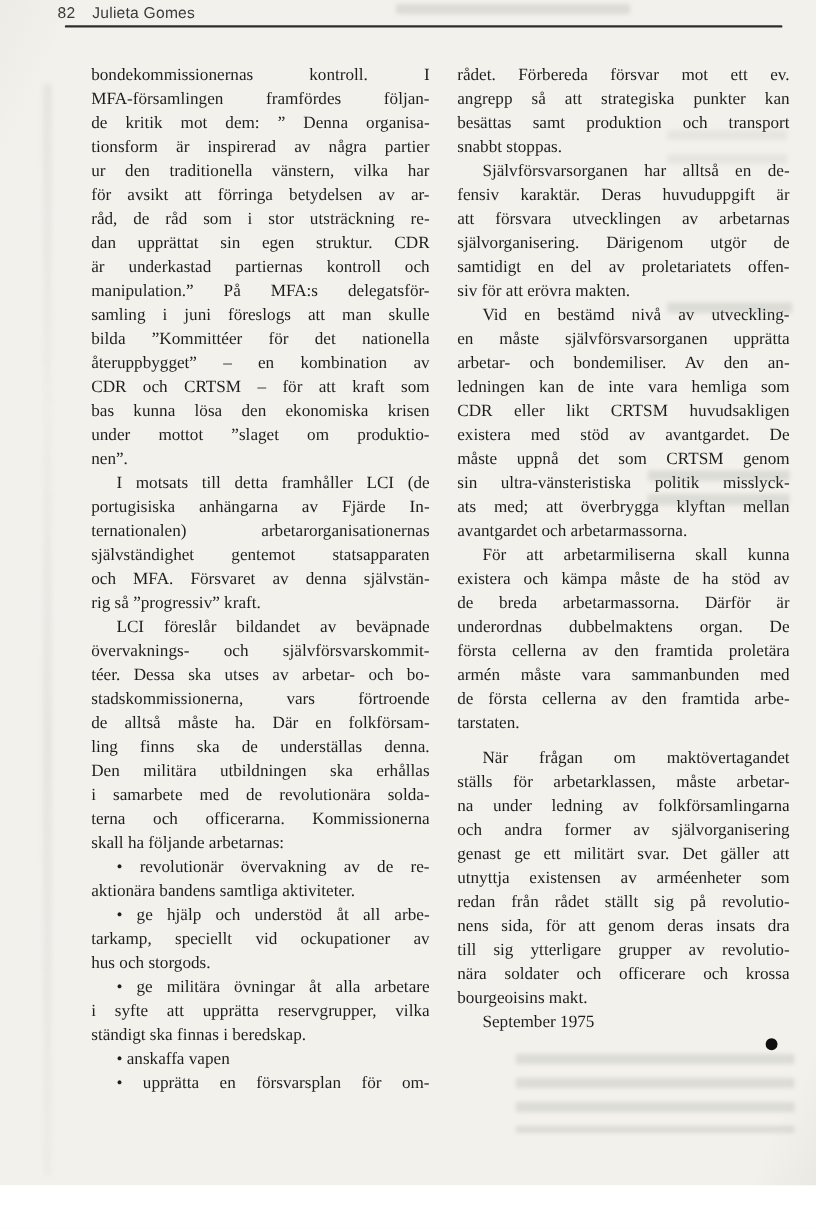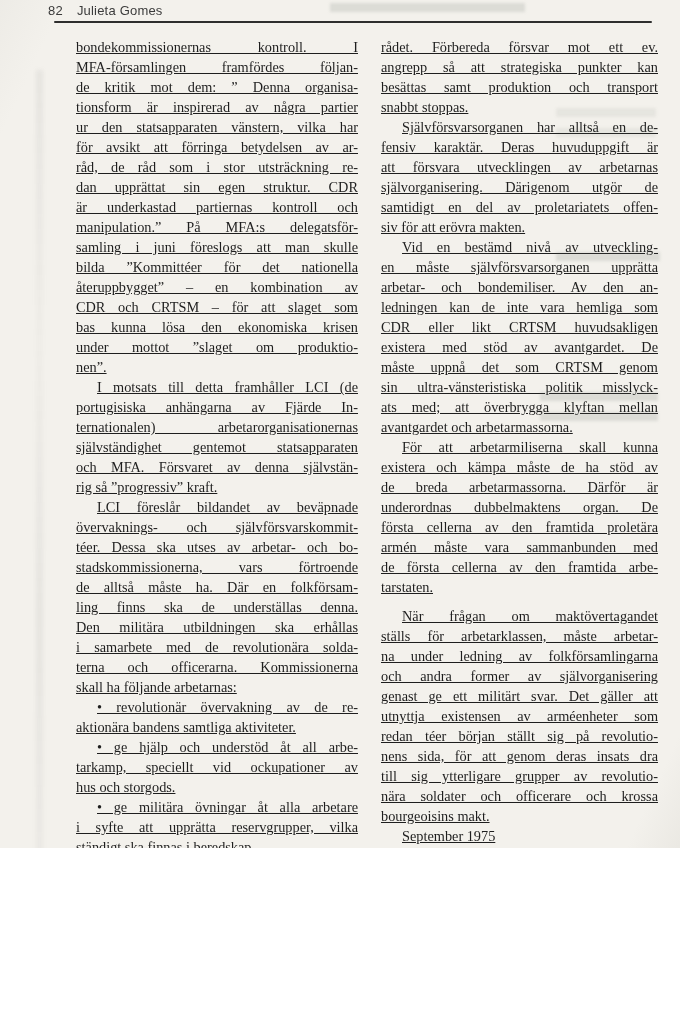--- a/index.html
+++ b/index.html
@@ -1,42 +1,41 @@
 <!DOCTYPE html>
 <html><head>
 <meta charset="utf-8">
 <style>
   html,body{margin:0;padding:0;}
   .page{
     position:relative;
-    width:680px;height:848px;
+    width:680px;height:988px;
     background:
       linear-gradient(115deg, rgba(220,218,212,0.25) 0%, rgba(0,0,0,0) 6%),
       linear-gradient(295deg, rgba(215,213,206,0.30) 0%, rgba(0,0,0,0) 5%),
       #f3f1ec;
     overflow:hidden;
     font-family:"Liberation Serif", serif;
   }
   
   .header{
     position:absolute;left:48px;top:3px;
     font-family:"Liberation Sans", sans-serif;
     font-size:13px;color:#3b3b3b;letter-spacing:.2px;
   }
   .header .pnum{margin-right:14px;}
   .rule{
     position:absolute;left:54px;top:21px;width:598px;height:2.4px;
     background:#2e2e2e;border-radius:1px;
   }
   
   .col{
-    position:absolute;top:37px;
+    position:absolute;top:53px;
     color:#1e1e1e;
     font-size:14.3px;
-    text-decoration:underline;
   }
   .col.left{left:76px;width:282px;}
   .col.right{left:381px;width:277px;}
   .line{
     height:20px;line-height:20px;
     overflow:hidden;
     text-align:justify;
     -moz-text-align-last:justify;
     text-align-last:justify;
     white-space:normal;
@@ -78,30 +77,30 @@
   <div class="header">
     <span class="pnum">82</span><span>Julieta Gomes</span>
   </div>
   <div class="rule"></div>
 
   <div class="col left">
       <div class="line">bondekommissionernas kontroll. I</div>
       <div class="line">MFA-församlingen framfördes följan-</div>
       <div class="line">de kritik mot dem: ” Denna organisa-</div>
       <div class="line">tionsform är inspirerad av några partier</div>
-      <div class="line">ur den statsapparaten vänstern, vilka har</div>
+      <div class="line">ur den traditionella vänstern, vilka har</div>
       <div class="line">för avsikt att förringa betydelsen av ar-</div>
       <div class="line">råd, de råd som i stor utsträckning re-</div>
       <div class="line">dan upprättat sin egen struktur. CDR</div>
       <div class="line">är underkastad partiernas kontroll och</div>
       <div class="line">manipulation.” På MFA:s delegatsför-</div>
       <div class="line">samling i juni föreslogs att man skulle</div>
       <div class="line">bilda ”Kommittéer för det nationella</div>
       <div class="line">återuppbygget” – en kombination av</div>
-      <div class="line">CDR och CRTSM – för att slaget som</div>
+      <div class="line">CDR och CRTSM – för att kraft som</div>
       <div class="line">bas kunna lösa den ekonomiska krisen</div>
       <div class="line">under mottot ”slaget om produktio-</div>
       <div class="line end">nen”.</div>
       <div class="line ind">I motsats till detta framhåller LCI (de</div>
       <div class="line">portugisiska anhängarna av Fjärde In-</div>
       <div class="line">ternationalen) arbetarorganisationernas</div>
       <div class="line">självständighet gentemot statsapparaten</div>
       <div class="line">och MFA. Försvaret av denna självstän-</div>
       <div class="line end">rig så ”progressiv” kraft.</div>
       <div class="line ind">LCI föreslår bildandet av beväpnade</div>
@@ -153,21 +152,21 @@
       <div class="line">första cellerna av den framtida proletära</div>
       <div class="line">armén måste vara sammanbunden med</div>
       <div class="line">de första cellerna av den framtida arbe-</div>
       <div class="line end">tarstaten.</div>
       <div class="line ind gap">När frågan om maktövertagandet</div>
       <div class="line">ställs för arbetarklassen, måste arbetar-</div>
       <div class="line">na under ledning av folkförsamlingarna</div>
       <div class="line">och andra former av självorganisering</div>
       <div class="line">genast ge ett militärt svar. Det gäller att</div>
       <div class="line">utnyttja existensen av arméenheter som</div>
-      <div class="line">redan téer början ställt sig på revolutio-</div>
+      <div class="line">redan från rådet ställt sig på revolutio-</div>
       <div class="line">nens sida, för att genom deras insats dra</div>
       <div class="line">till sig ytterligare grupper av revolutio-</div>
       <div class="line">nära soldater och officerare och krossa</div>
       <div class="line end">bourgeoisins makt.</div>
       <div class="line ind end">September 1975</div>
     </div>
 
   <div class="dot">●</div>
 
   <div class="smudge s1"></div>

